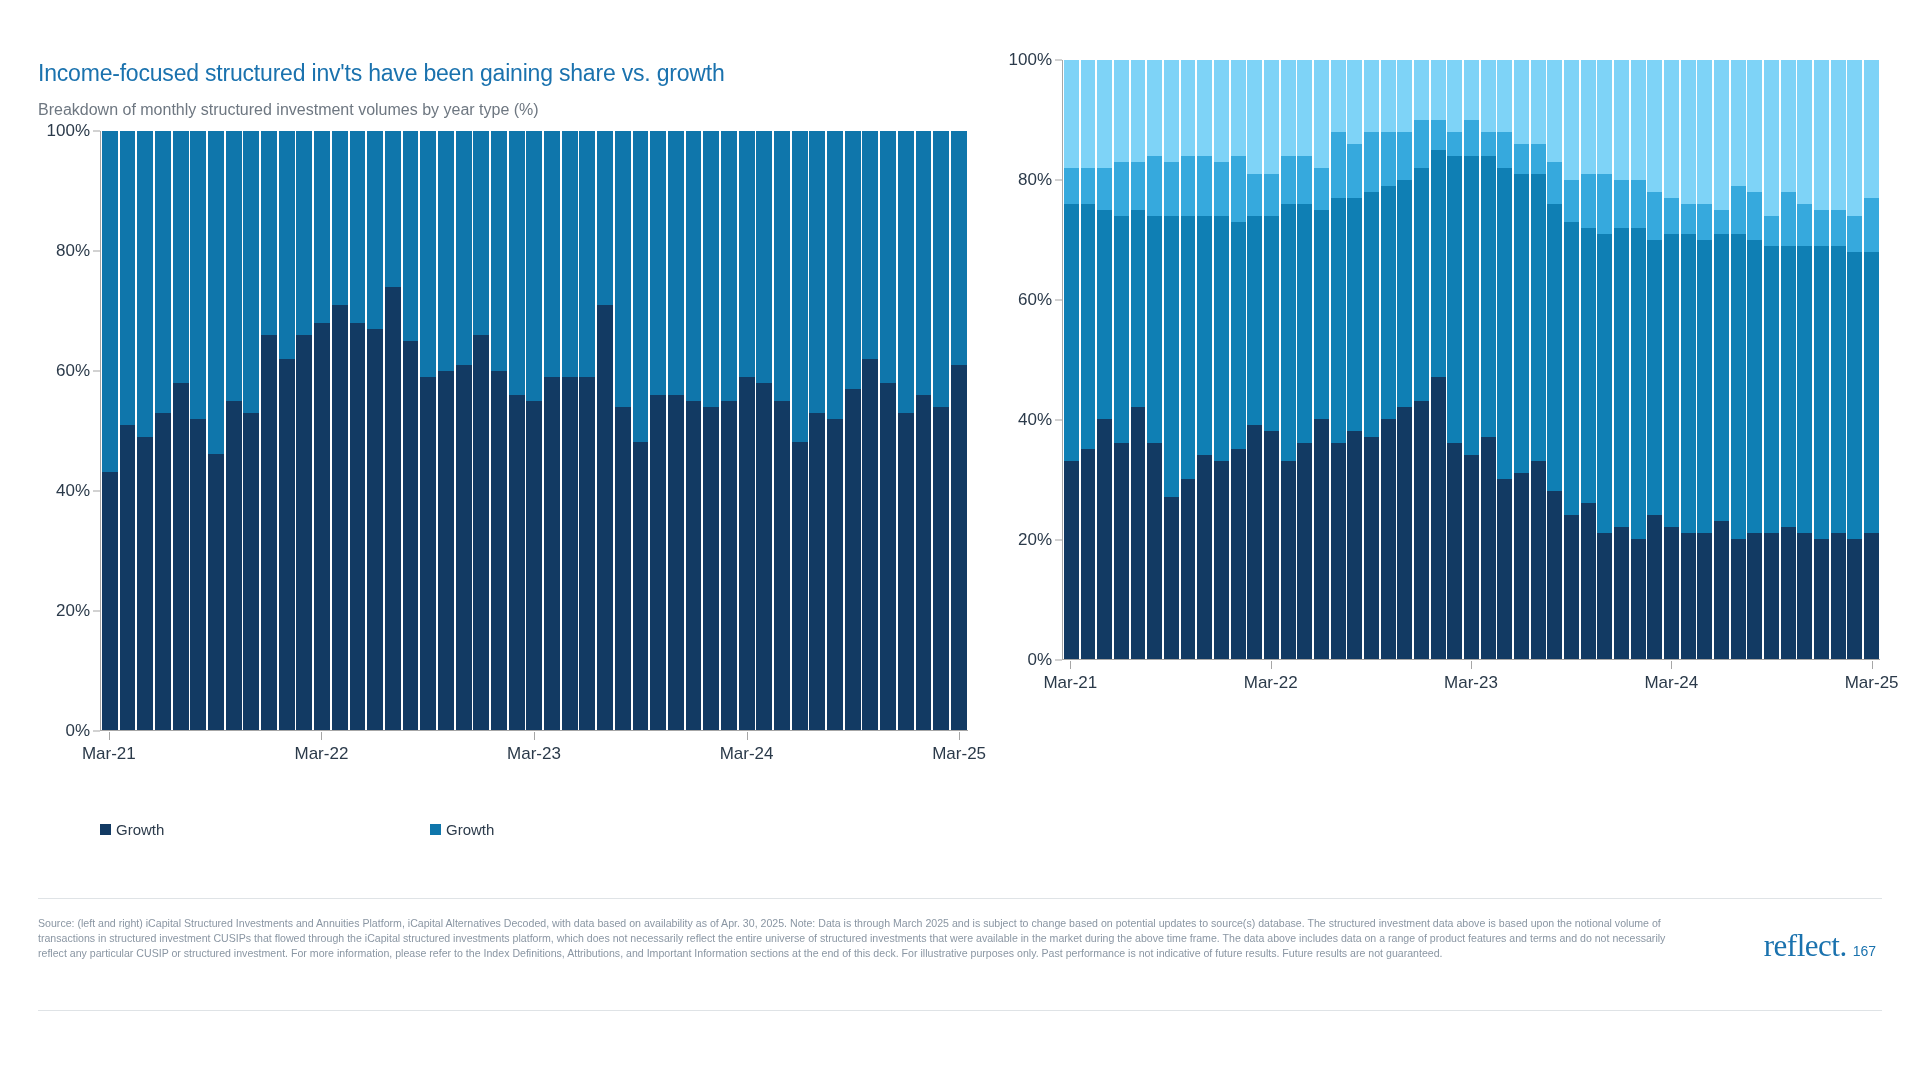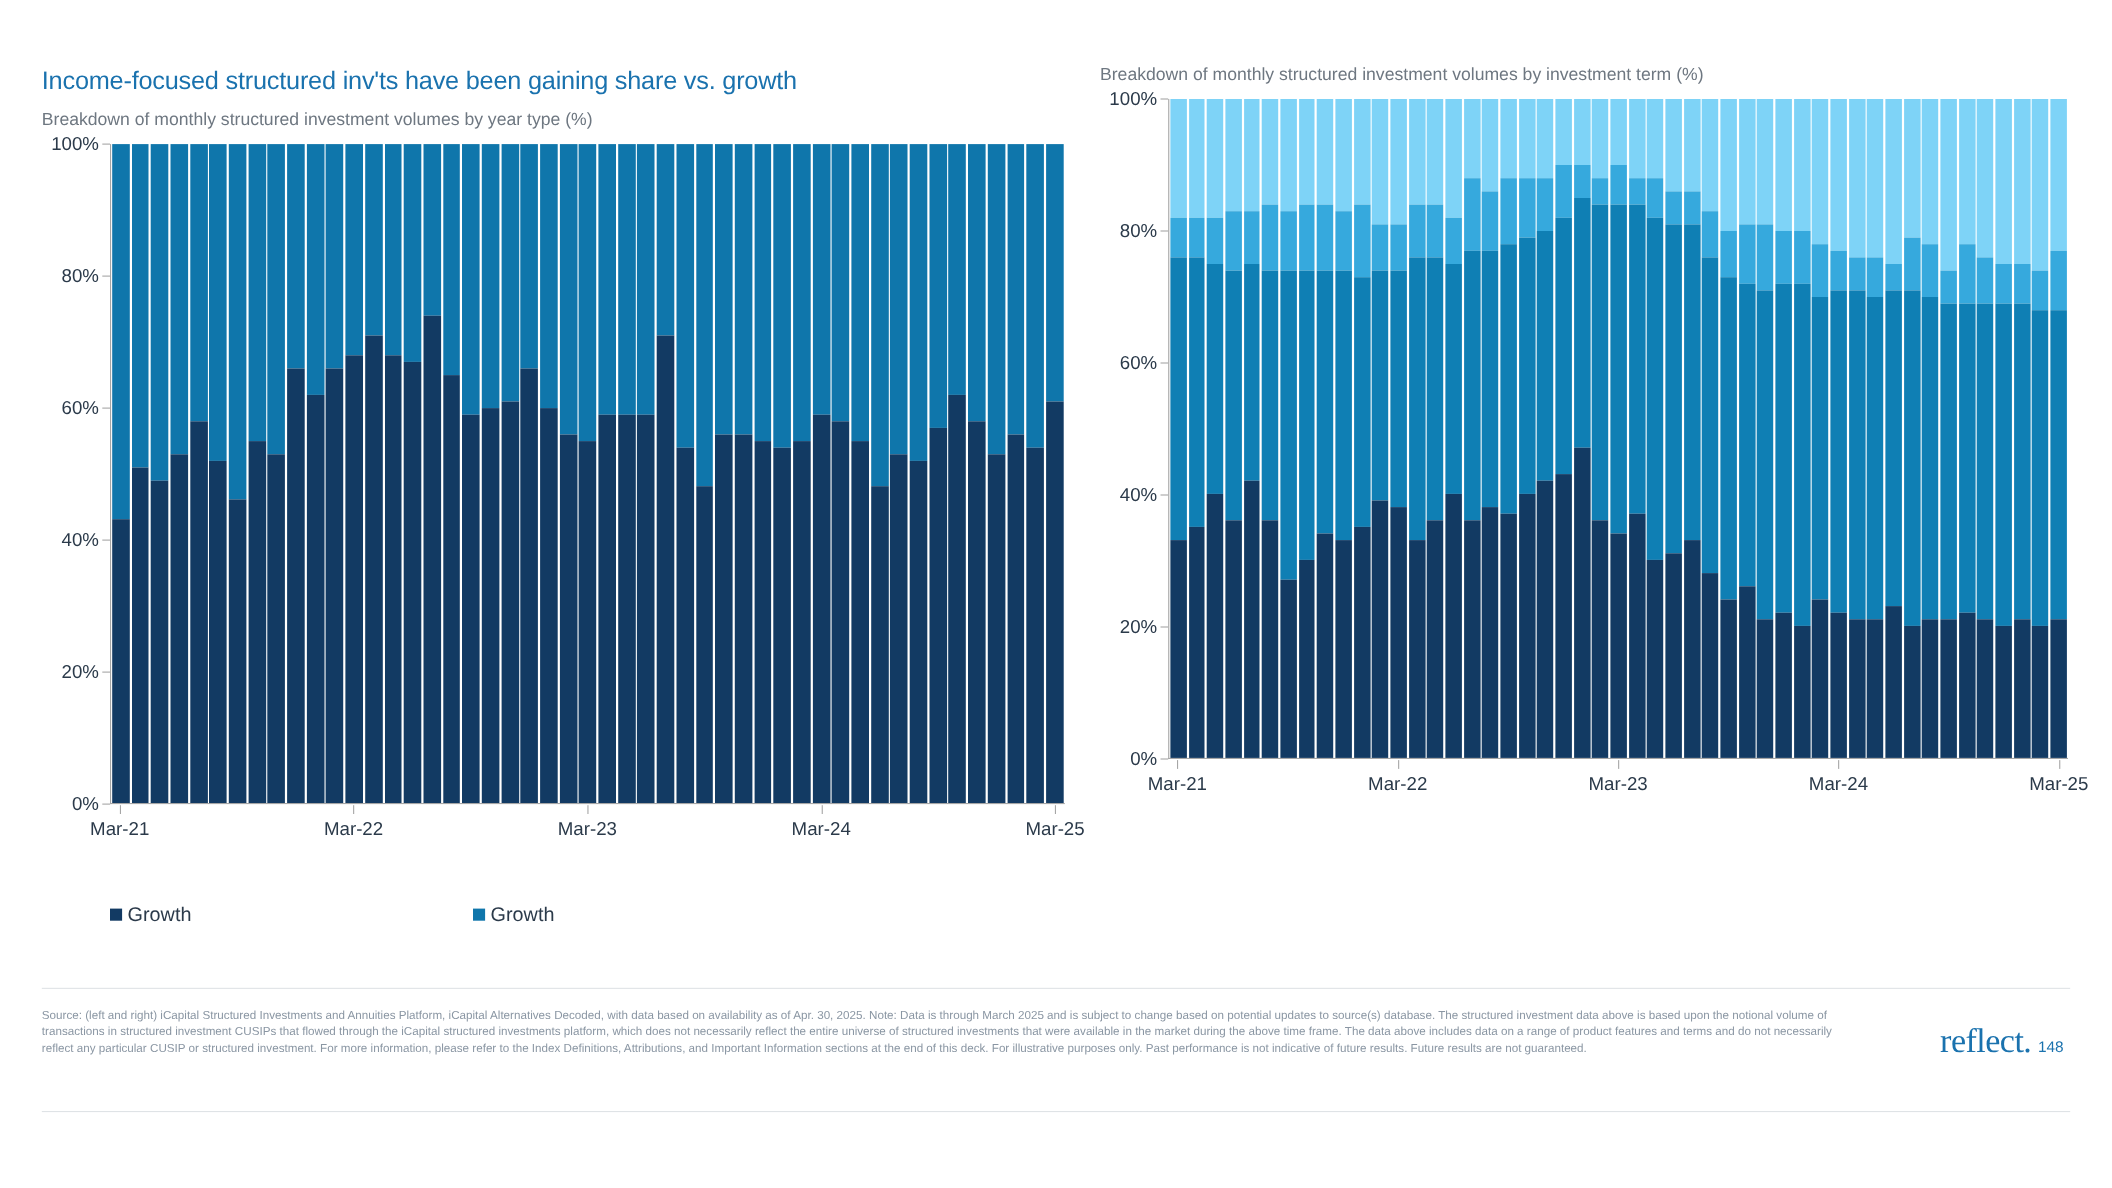--- a/index.html
+++ b/index.html
@@ -125,21 +125,21 @@
     white-space: nowrap;
   }
 
   
   .legend {
     position: absolute;
     top: 690px;
     left: 62px;
     right: 0;
     display: flex;
-    font-size: 18px;
+    font-size: 15px;
     color: #2b3a4a;
   }
   .legend-left .legend-item { width: 330px; }
   .legend-right .legend-item { margin-right: 64px; }
   .legend-item {
     display: flex;
     align-items: center;
     white-space: nowrap;
   }
   .swatch {
@@ -438,21 +438,20 @@
           </div>
           <div class="legend-item">
             <span class="swatch" style="background: rgb(15, 118, 171);"></span>
             <span>Growth</span>
           </div>
         </div>
     </div>
   </div>
 
   <div class="panel panel-right">
-    <div class="panel-subtitle">Breakdown of monthly structured investment volumes by investment term (%)</div>
 
     <div class="chart-area">
       <div class="plot-wrap">
         <div class="y-axis" id="y-right">
             <div class="y-tick" style="top: 600px;">0%</div>
             <div class="y-tick-mark" style="top: 600px;"></div>
             <div class="y-tick" style="top: 480px;">20%</div>
             <div class="y-tick-mark" style="top: 480px;"></div>
             <div class="y-tick" style="top: 360px;">40%</div>
             <div class="y-tick-mark" style="top: 360px;"></div>
@@ -772,17 +771,17 @@
           <div class="x-tick-mark" style="left: 98.9796%;"></div>
           <div class="x-label" style="left: 98.9796%;">Mar-25</div>
         </div>
     </div>
   </div>
 
   <div class="footer-rule"></div>
   <div class="footnote">Source: (left and right) iCapital Structured Investments and Annuities Platform, iCapital Alternatives Decoded, with data based on availability as of Apr. 30, 2025. Note: Data is through March 2025 and is subject to change based on potential updates to source(s) database. The structured investment data above is based upon the notional volume of transactions in structured investment CUSIPs that flowed through the iCapital structured investments platform, which does not necessarily reflect the entire universe of structured investments that were available in the market during the above time frame. The data above includes data on a range of product features and terms and do not necessarily reflect any particular CUSIP or structured investment. For more information, please refer to the Index Definitions, Attributions, and Important Information sections at the end of this deck. For illustrative purposes only. Past performance is not indicative of future results. Future results are not guaranteed.</div>
   <div class="brand">
     <span class="brand-name">reflect.</span>
-    <span class="brand-page">148</span>
+    <span class="brand-page">167</span>
   </div>
   <div class="footer-rule-bottom"></div>
 
 </div>
 
 </body></html>

